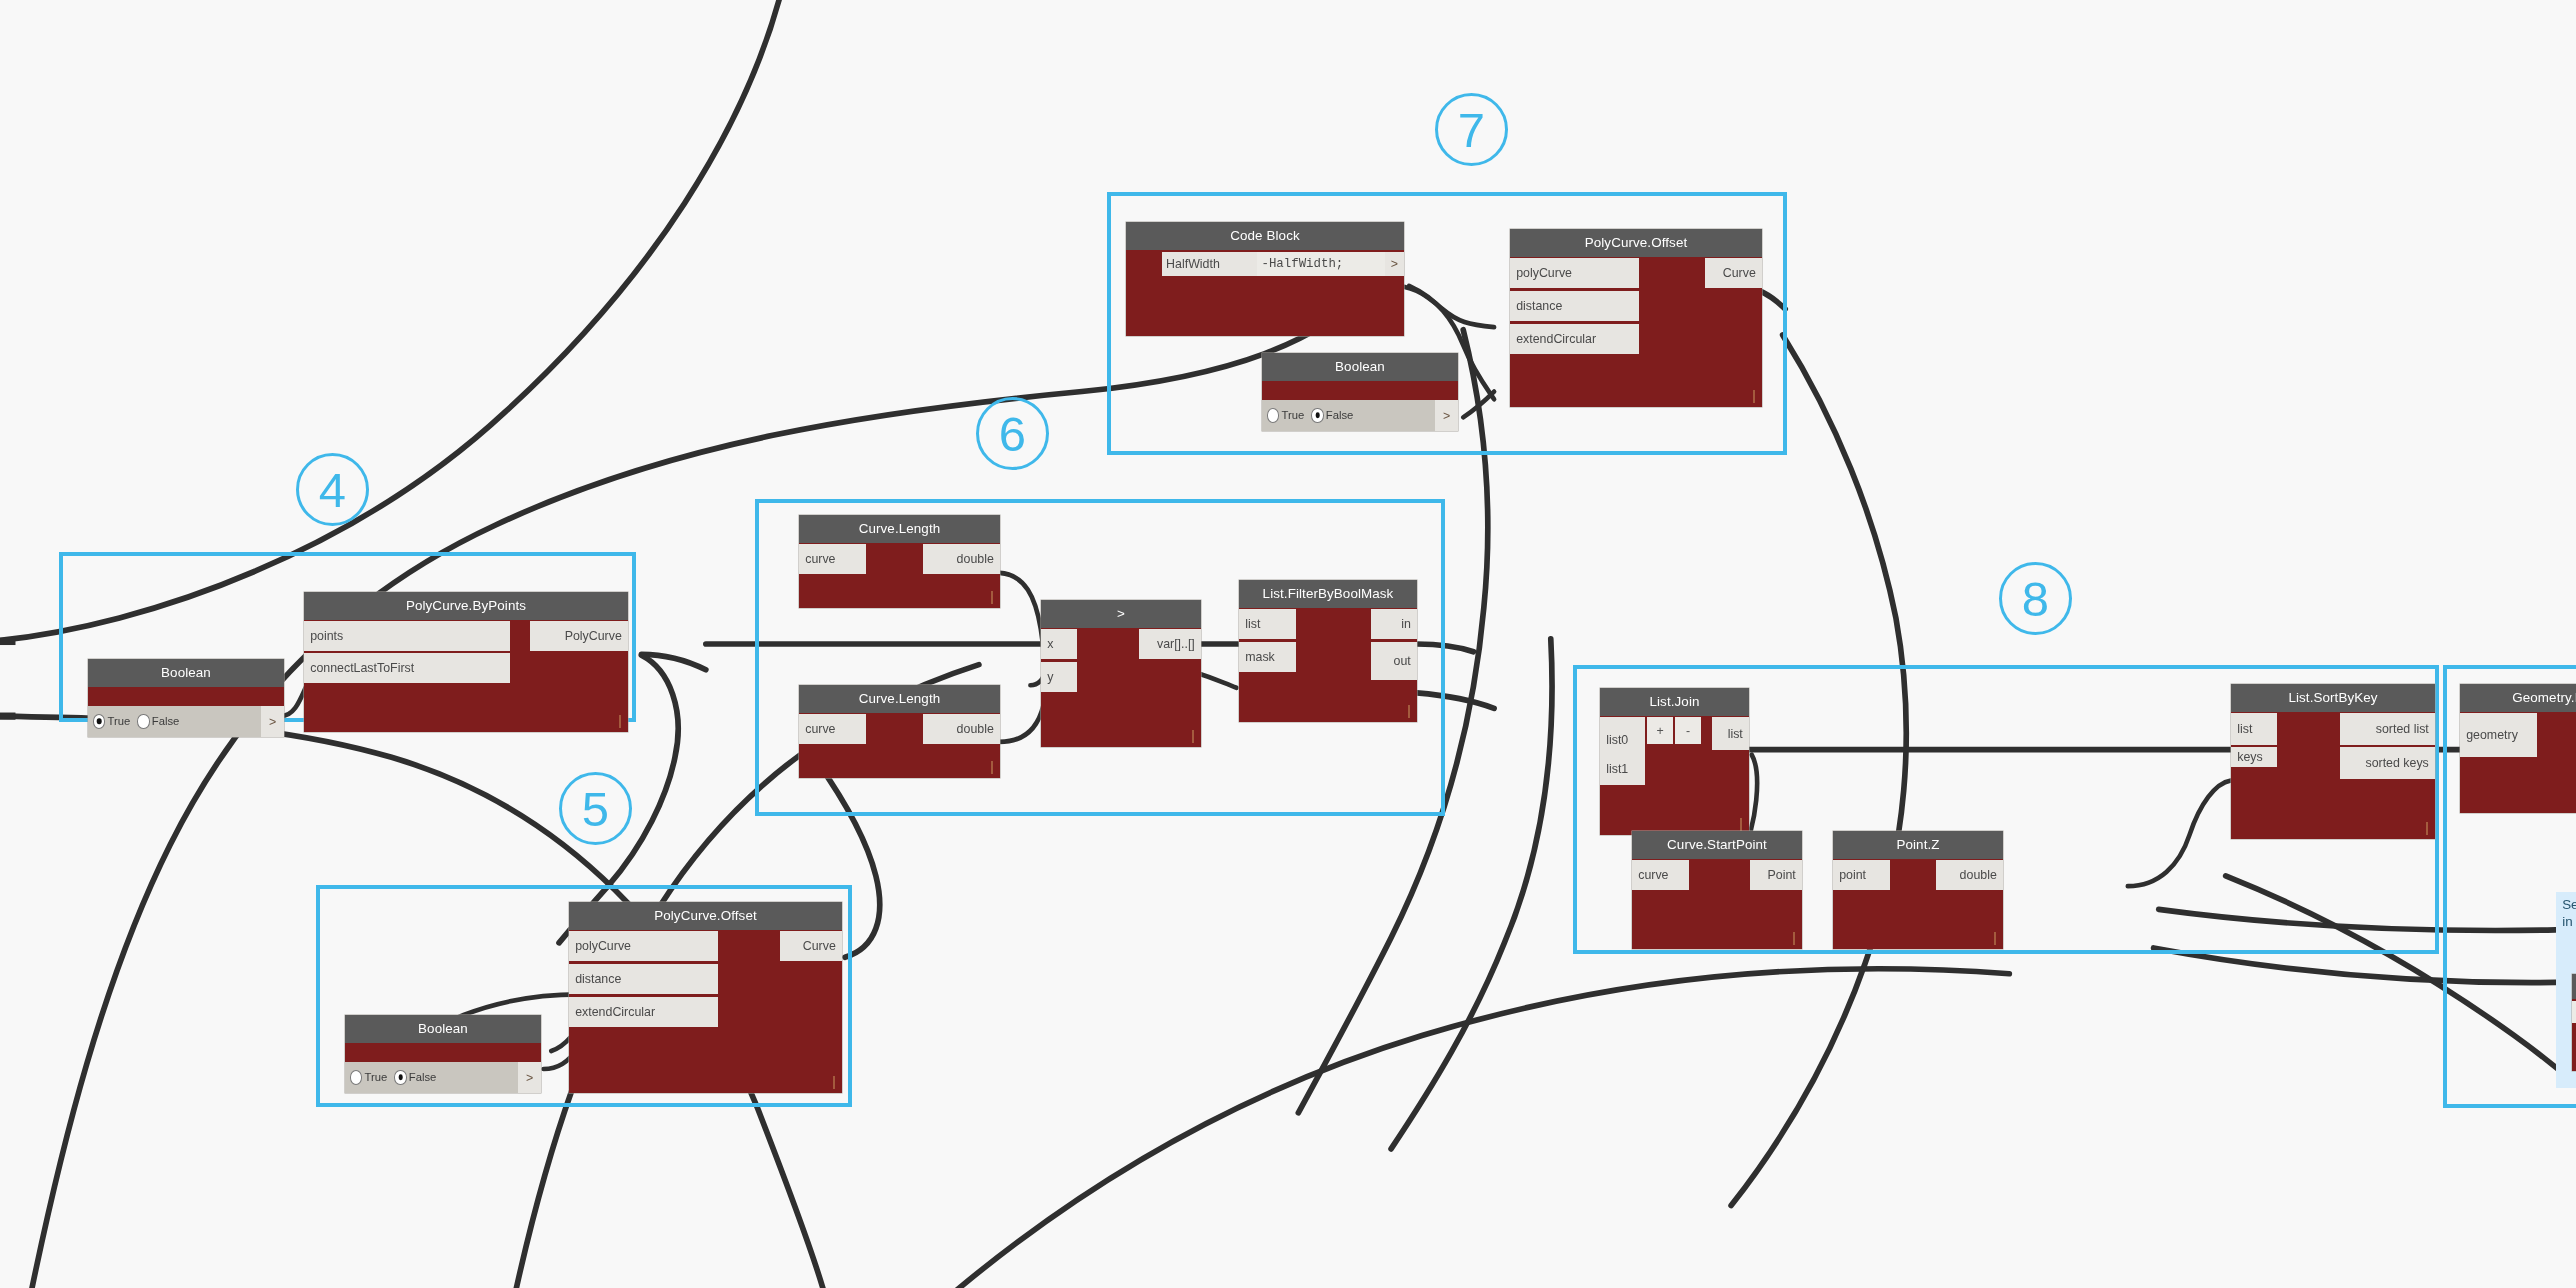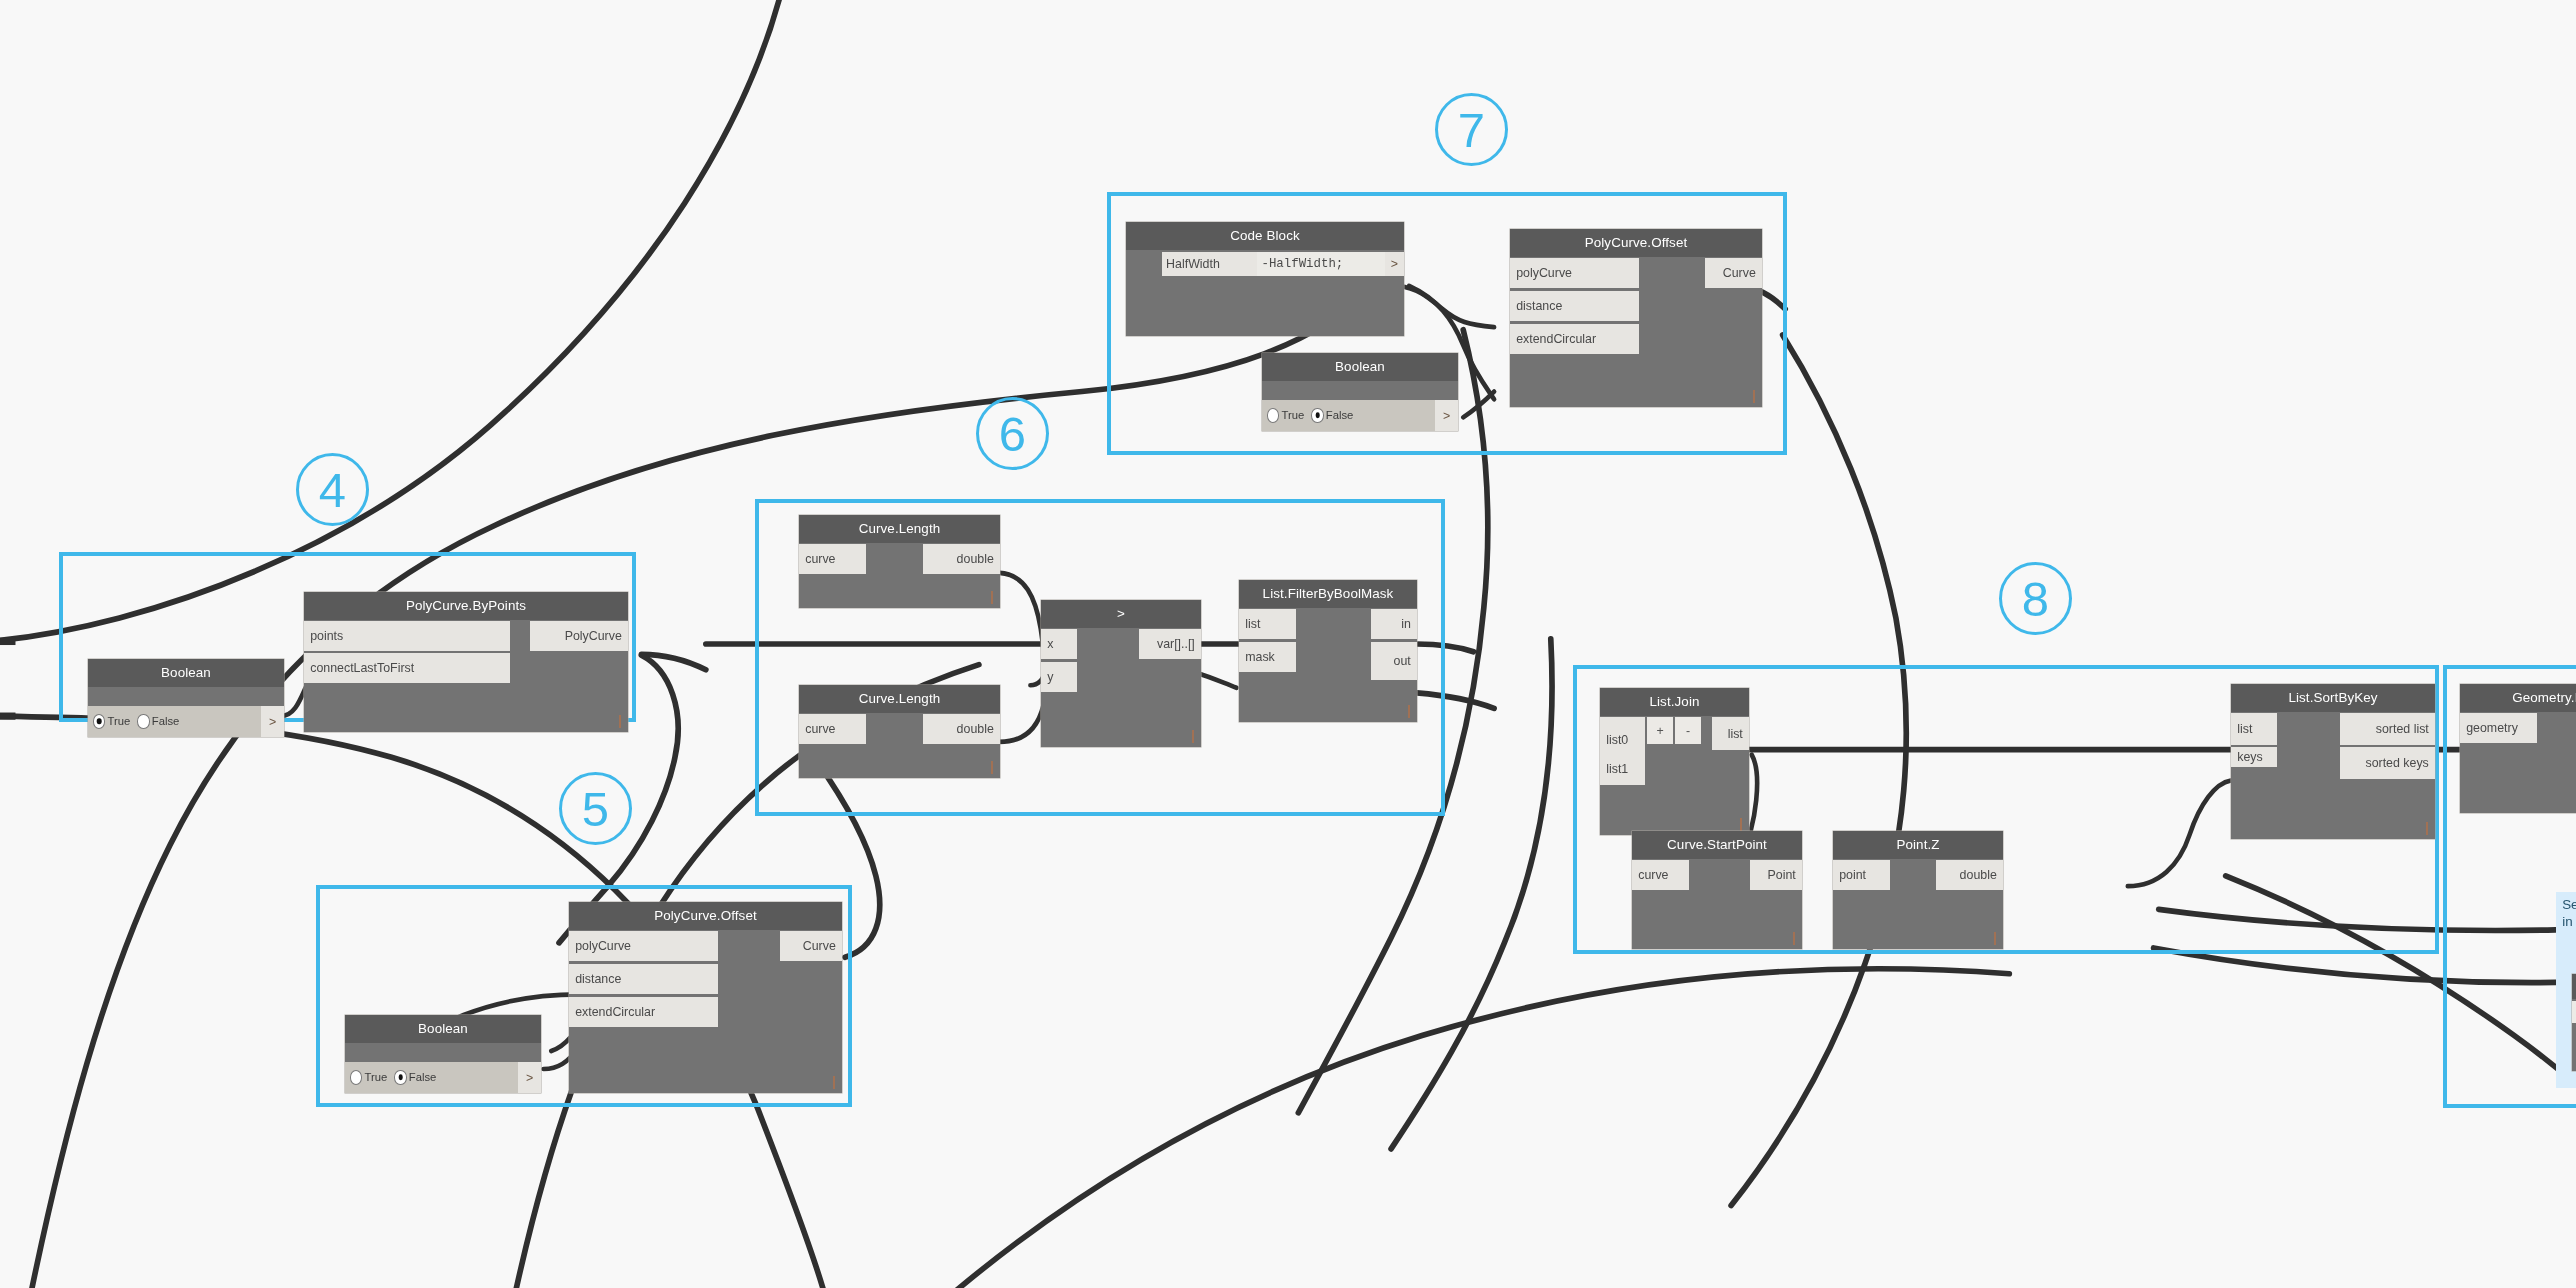--- a/index.html
+++ b/index.html
@@ -29,21 +29,21 @@
     font-size:49px;
     font-weight:400;
     width:67px;height:67px;
     background:transparent;
     font-family:"Liberation Sans", sans-serif;
   }
 
   
   .node{
     position:absolute;
-    background:#737373;
+    background:#7f1d1d;
     box-sizing:border-box;
     box-shadow:0 0 0 0.5px #a9a69f;
   }
   .node .hdr{
     background:#5a5a5a;
     color:#ffffff;
     text-align:center;
     font-size:13.4px;
     line-height:1;
     padding:7.2px 5.2px 7.2px 5.2px;
@@ -344,21 +344,21 @@
     <div class="port in" style="top:63px;height:20px;width:46px;">keys</div>
     <div class="port out" style="top:29px;height:32px;width:95px;">sorted list</div>
     <div class="port out" style="top:63px;height:32px;width:95px;">sorted keys</div>
     <div class="footmark"></div>
   </div>
 
   <div class="group" style="left:2443px;top:665px;width:546px;height:443px;"></div>
 
   <div class="node" style="left:2460px;top:684px;width:216px;height:129px;">
     <div class="hdr">Geometry.Explode</div>
-    <div class="port in" style="top:29px;height:30px;width:77px;">geometry</div>
+    <div class="port in" style="top:29px;height:44px;width:77px;">geometry</div>
 
   </div>
 
   <div class="note" style="left:2556px;top:892px;width:118px;height:196px;">
     <span style="white-space:pre-line;display:block;">Set Tile Height
 in Project Units</span>
   </div>
   <div class="node" style="left:2572px;top:974px;width:111px;height:97px;">
     <div class="hdr" style="font-size:12.4px;padding:6.2px 3.1px;">Code Block</div>
     <div class="cb-row" style="top:27px;height:21.6px;">

